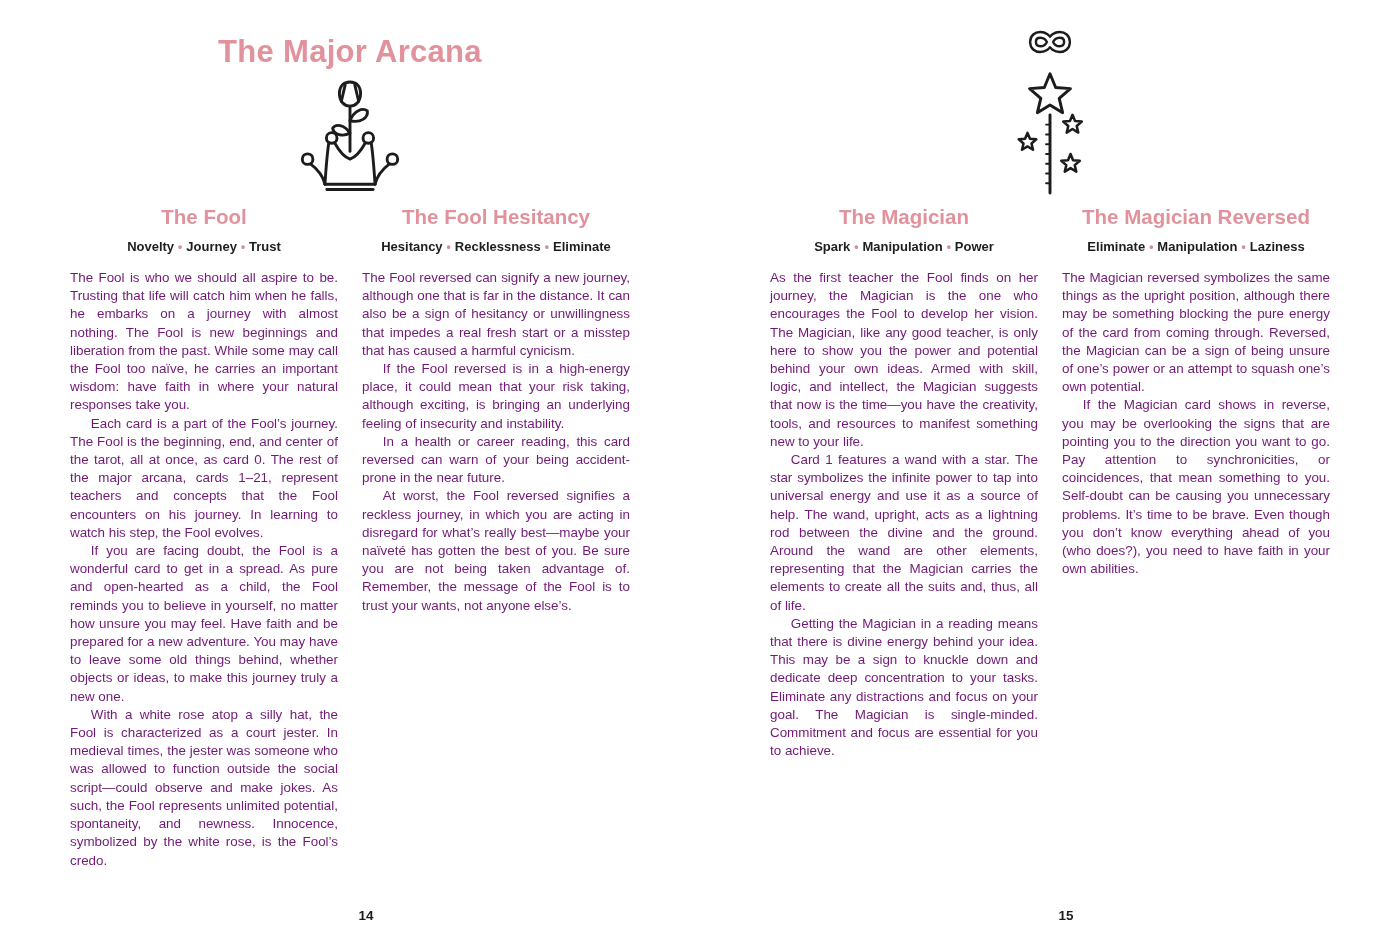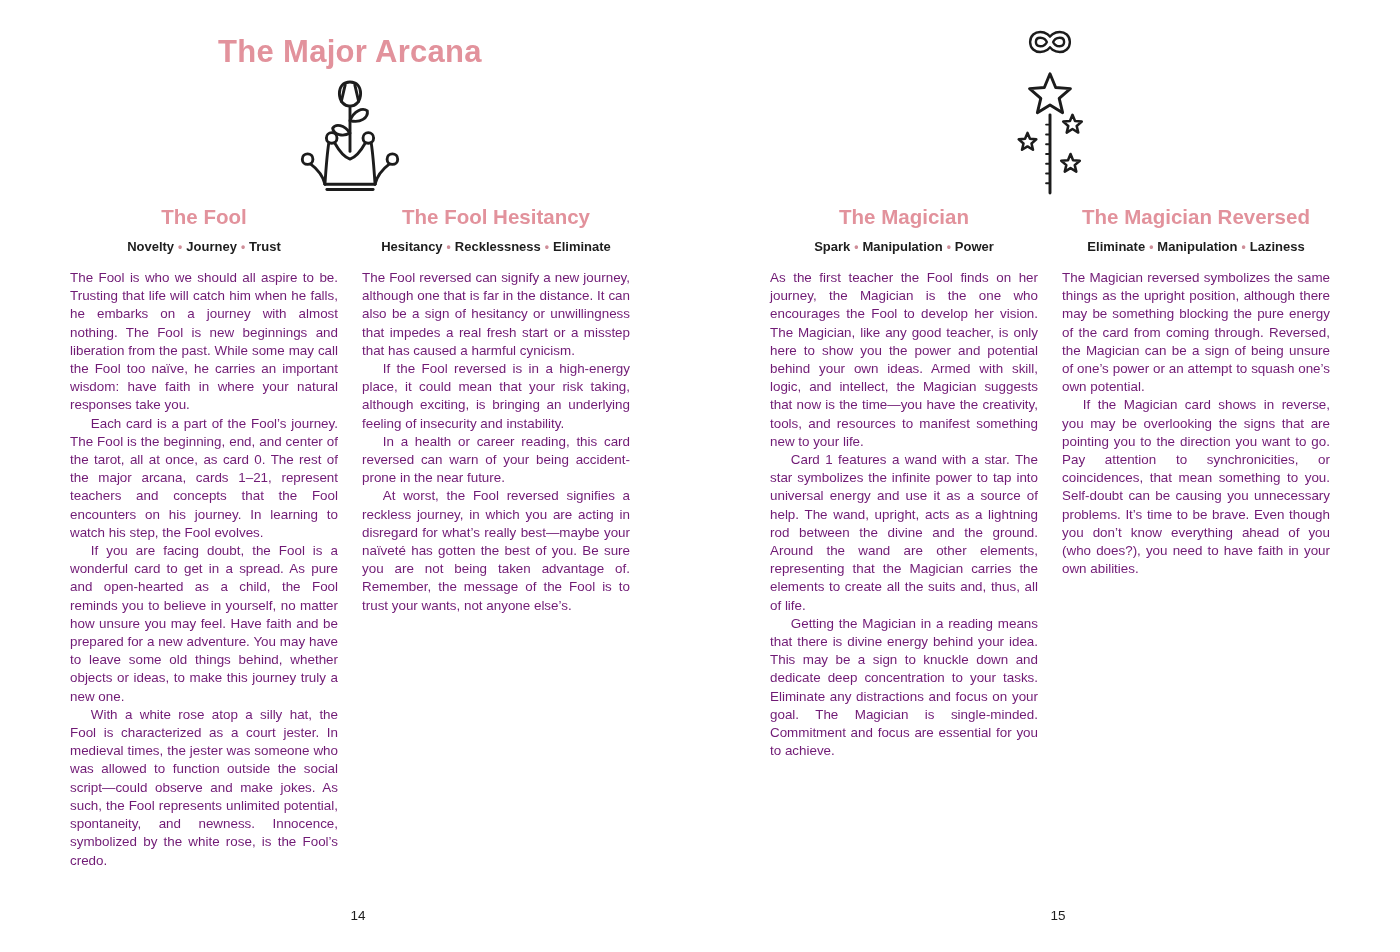--- a/index.html
+++ b/index.html
@@ -81,25 +81,25 @@
     line-height: 18.2px;
     color: #701a75;
     text-align: justify;
   }
   .body-text p { margin: 0; }
   .body-text p + p { text-indent: 1.55em; }
 
   .page-number {
     position: absolute;
     top: 908px;
-    left: 8px;
+    left: 16px;
     width: 100%;
     text-align: center;
     font-size: 13.5px;
-    font-weight: normal;
+    font-weight: bold;
     color: #1d1d1d;
   }
   svg { display: inline-block; vertical-align: top; }
 </style>
 </head>
 <body>
 
 <div class="spread">
 
   <section class="page page-left">

